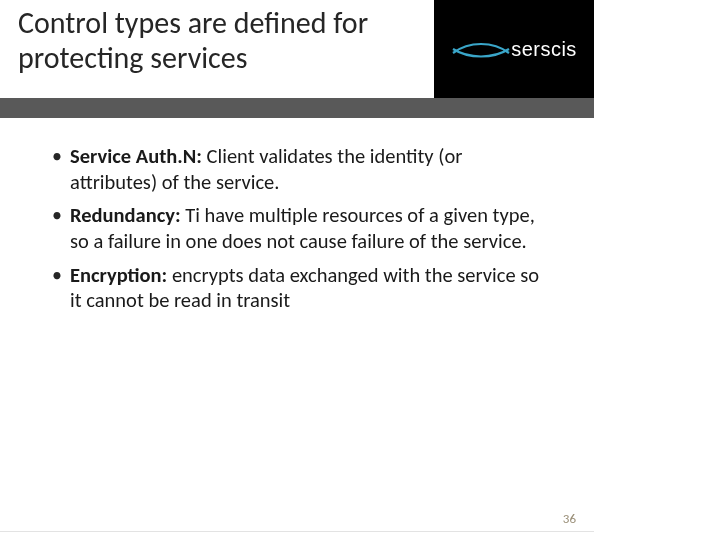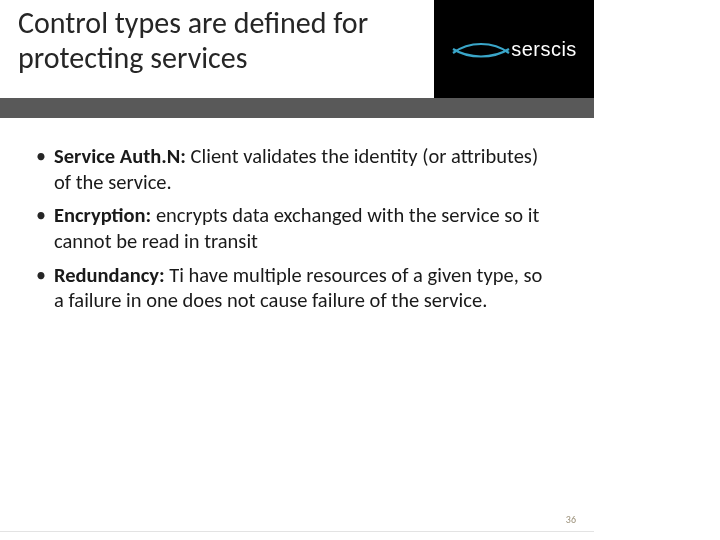--- a/index.html
+++ b/index.html
@@ -59,21 +59,21 @@
     font-size: 20px;
     letter-spacing: 0.5px;
     font-weight: 400;
   }
   .gray-bar {
     background: #595959;
     height: 20px;
     width: 100%;
   }
   .content {
-    padding: 26px 40px 0 36px;
+    padding: 26px 40px 0 52px;
   }
   ul.bullets {
     list-style: none;
     margin: 0;
     padding: 0;
   }
   ul.bullets > li {
     position: relative;
     padding-left: 18px;
     margin-bottom: 8px;
@@ -88,21 +88,21 @@
     top: 0;
     color: #262626;
     font-size: 20px;
     line-height: 1.25;
   }
   .b { font-weight: 700; }
   .page-number {
     position: absolute;
     right: 18px;
     bottom: 14px;
-    font-size: 10px;
+    font-size: 13px;
     color: #9a8f78;
   }
   .bottom-line {
     position: absolute;
     left: 0;
     right: 0;
     bottom: 8px;
     height: 1px;
     background: #e3e3e3;
   }
@@ -128,24 +128,24 @@
   </div>
 
   <div class="gray-bar"></div>
 
   <div class="content">
     <ul class="bullets">
       <li>
         <span class="b">Service Auth.N:</span><span> Client validates the identity (or attributes) of the service.</span>
       </li>
       <li>
-        <span class="b">Encryption:</span><span> encrypts data exchanged with the service so it cannot be read in transit</span>
+        <span class="b">Redundancy:</span><span>  Ti have multiple resources of a given type, so a failure in one does not cause failure of the service.</span>
       </li>
       <li>
-        <span class="b">Redundancy:</span><span>  Ti have multiple resources of a given type, so a failure in one does not cause failure of the service.</span>
+        <span class="b">Encryption:</span><span> encrypts data exchanged with the service so it cannot be read in transit</span>
       </li>
     </ul>
   </div>
 
   <div class="bottom-line"></div>
   <div class="page-number">36</div>
 
 </div>
 
 </body></html>

